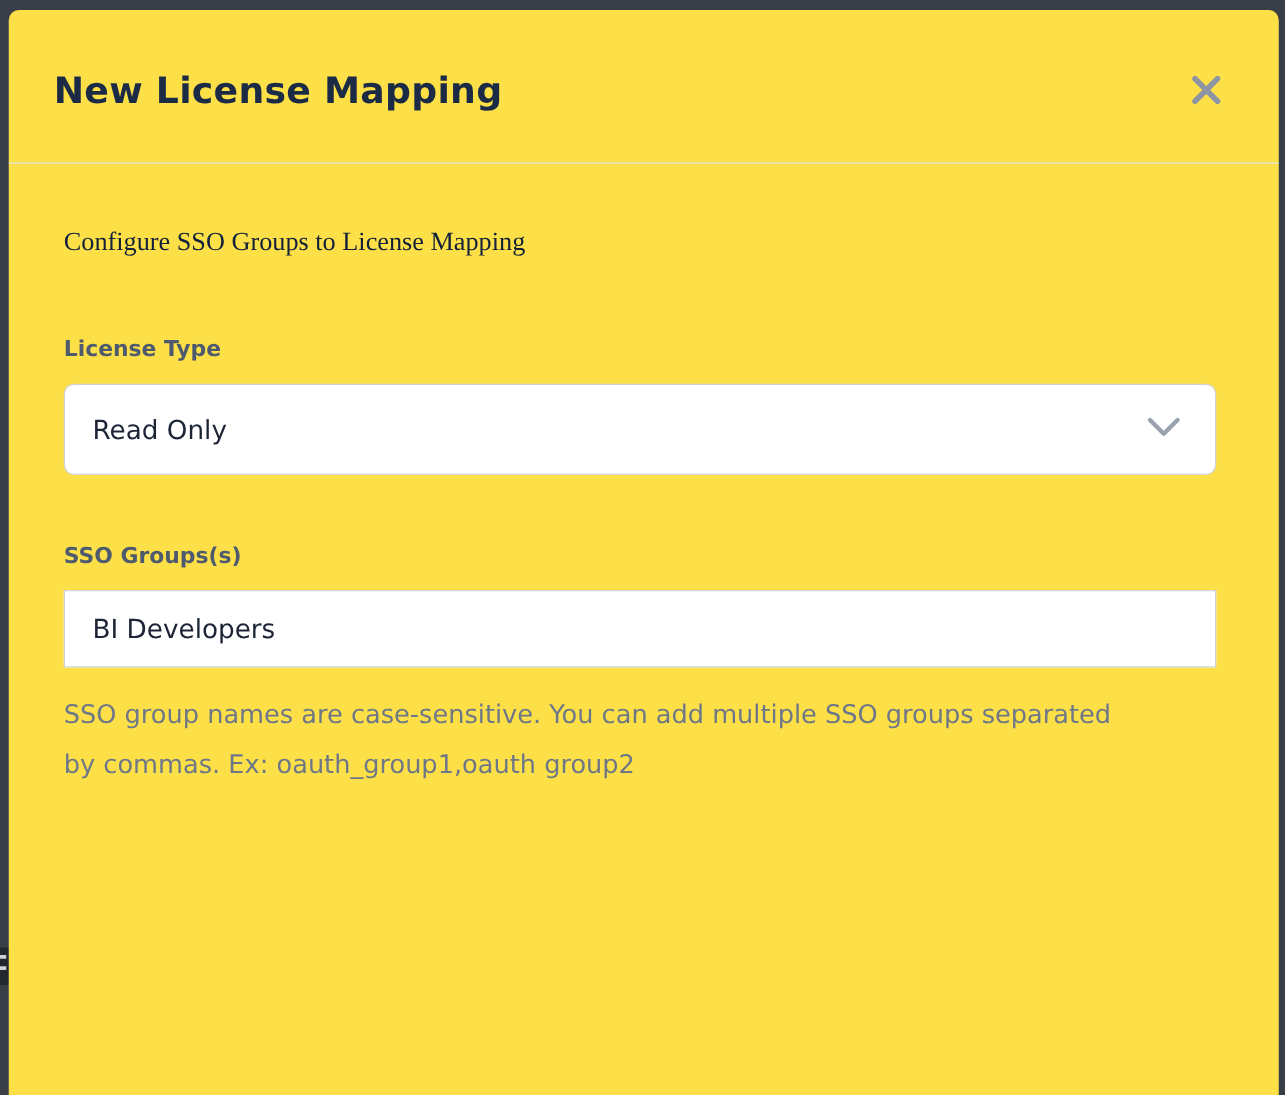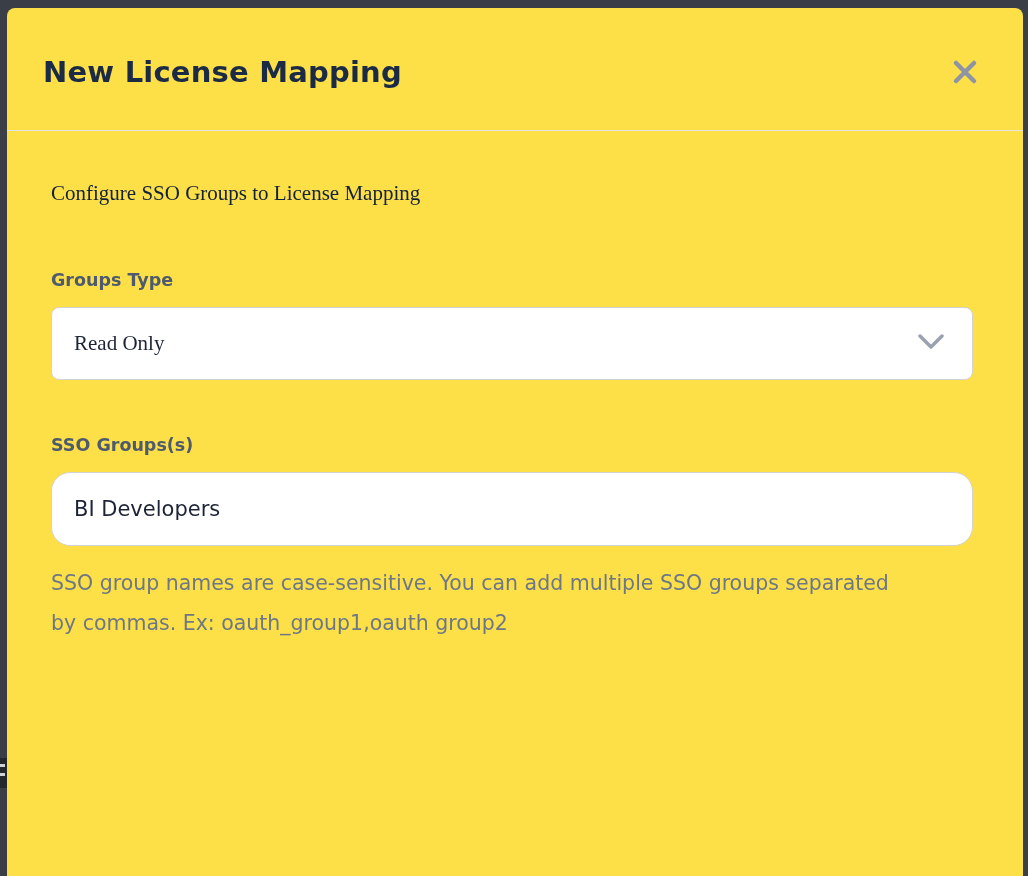--- a/index.html
+++ b/index.html
@@ -97,35 +97,34 @@
     display: flex;
     align-items: center;
     padding: 0 22px;
     cursor: pointer;
     margin-bottom: 55px;
   }
 
   .select-value {
     font-size: 21px;
     color: #1c2436;
-    font-family: Liberation Serif, serif;
   }
 
   .chevron {
     position: absolute;
     right: 28px;
     top: 50%;
     transform: translateY(-50%);
   }
 
   .text-input {
     width: 100%;
-    height: 74px;
+    height: 62px;
     border: 1px solid #d2d2d2;
-    border-radius: 19px;
+    border-radius: 0;
     background: #ffffff;
     font-family: "DejaVu Sans", "Liberation Sans", sans-serif;
     font-size: 21px;
     color: #1c2436;
     padding: 0 22px;
     outline: none;
     margin-bottom: 18px;
   }
 
   .helper-text {
@@ -150,21 +149,21 @@
           <path d="M5 5 L23 23 M23 5 L5 23" stroke="#8d95a5" stroke-width="4.5" stroke-linecap="round" fill="none"></path>
         </svg>
       </span>
     </button>
   </div>
 
   <div class="modal-body">
 
     <div class="subtitle">Configure SSO Groups to License Mapping</div>
 
-    <div class="field-label">Groups Type</div>
+    <div class="field-label">License Type</div>
 
     <div class="select-box">
       <span class="select-value">Read Only</span>
       <span class="chevron">
         <svg width="26" height="16" viewBox="0 0 26 16">
           <polyline points="2,2 13,13 24,2" stroke="#9aa2b0" stroke-width="3.5" fill="none" stroke-linecap="round" stroke-linejoin="round"></polyline>
         </svg>
       </span>
     </div>
 

